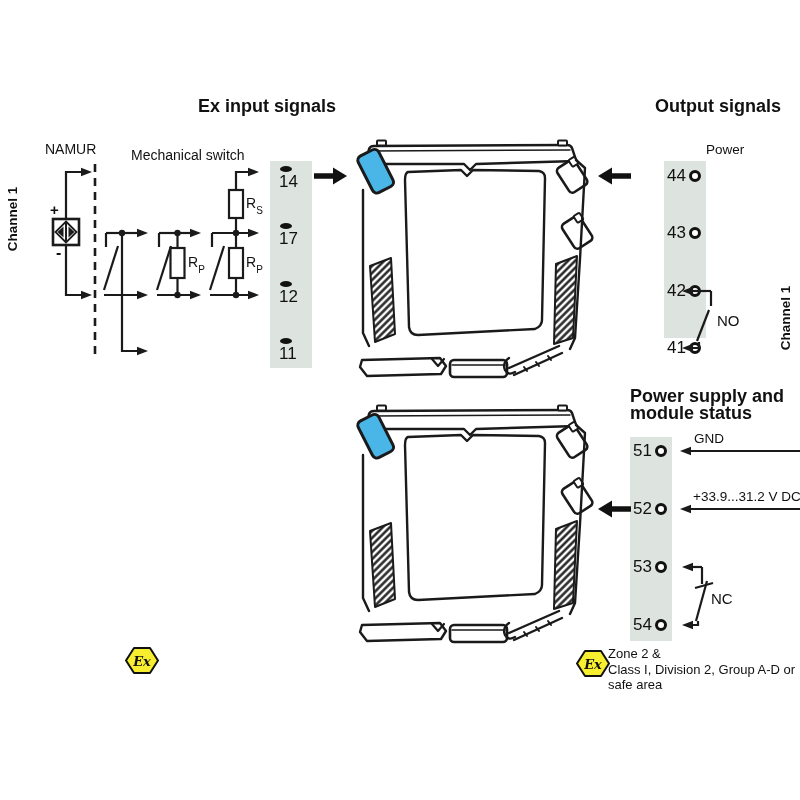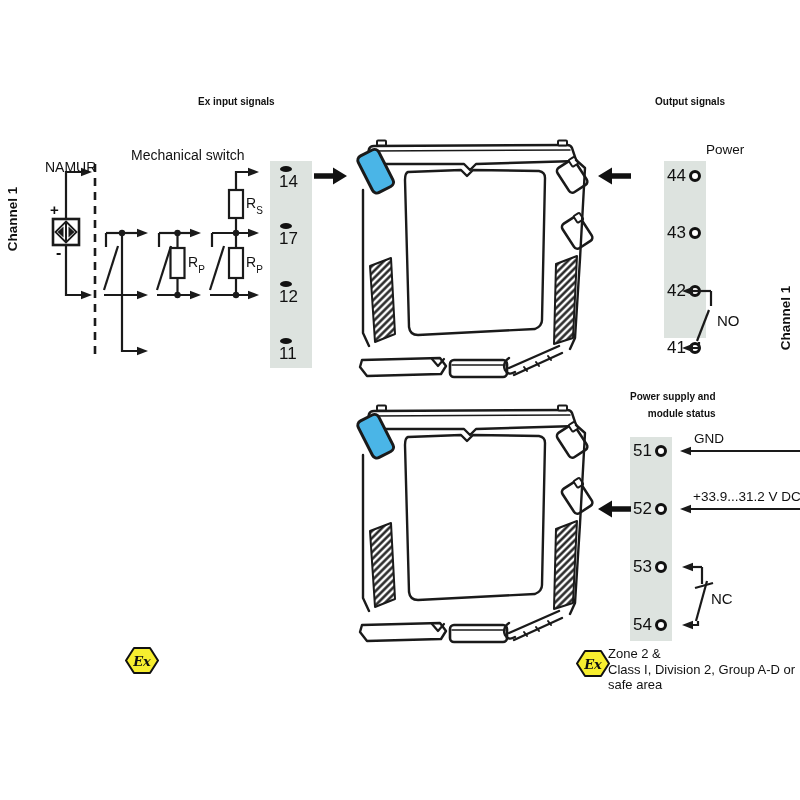--- a/index.html
+++ b/index.html
@@ -1,19 +1,19 @@
 <!DOCTYPE html>
 <html><head>
 <meta charset="utf-8">
 <style>
   html,body{margin:0;padding:0;background:#fff;}
   .canvas{position:relative;width:800px;height:800px;background:#fff;overflow:hidden;
           font-family:"Liberation Sans",sans-serif;color:#111;}
   .abs{position:absolute;}
-  .hdr{font-weight:bold;font-size:10px;white-space:nowrap;text-align:right;}
+  .hdr{font-weight:bold;font-size:18px;white-space:nowrap;}
   .lbl{font-size:14px;white-space:nowrap;}
   .sm{font-size:13.5px;white-space:nowrap;}
   .zonetxt{font-size:13px;line-height:15.5px;white-space:nowrap;}
   .vert{font-weight:bold;font-size:13.5px;white-space:nowrap;
         transform:translate(-50%,-50%) rotate(-90deg);}
   .strip{position:absolute;width:42px;background:#dde3df;}
   .trow{position:absolute;height:20px;display:flex;align-items:center;flex-direction:column;}
   .trow.inrow{left:5px;}
   .trow.outrow{right:5px;flex-direction:row;}
   .ring{display:inline-block;width:6px;height:6px;border:3.6px solid #111;
@@ -227,21 +227,21 @@
     </g>
   </svg>
 
   <div class="abs hdr" style="left:198px;top:96px;">Ex input signals</div>
   <div class="abs hdr" style="left:628px;top:96px;margin-left:27px;">Output signals</div>
   <div class="abs hdr" style="left:630px;top:388px;line-height:17px;">
     <div>Power supply and</div>
     <div>module status</div>
   </div>
 
-  <div class="abs lbl" style="left:45px;top:159px;">NAMUR</div>
+  <div class="abs lbl" style="left:45px;top:141px;">NAMUR</div>
   <div class="abs lbl" style="left:131px;top:147px;">Mechanical switch</div>
   <div class="abs sm" style="left:706px;top:142px;">Power</div>
 
   <div class="abs vert" style="left:12px;top:219px;">Channel 1</div>
   <div class="abs vert" style="left:785px;top:318px;">Channel 1</div>
 
   <div class="abs" style="left:50px;top:201px;font-size:15px;font-weight:bold;">+</div>
   <div class="abs" style="left:56px;top:244px;font-size:16px;font-weight:bold;">-</div>
 
   <div class="abs rlabel" style="left:246px;top:195px;"><span>R</span><sub>S</sub></div>

